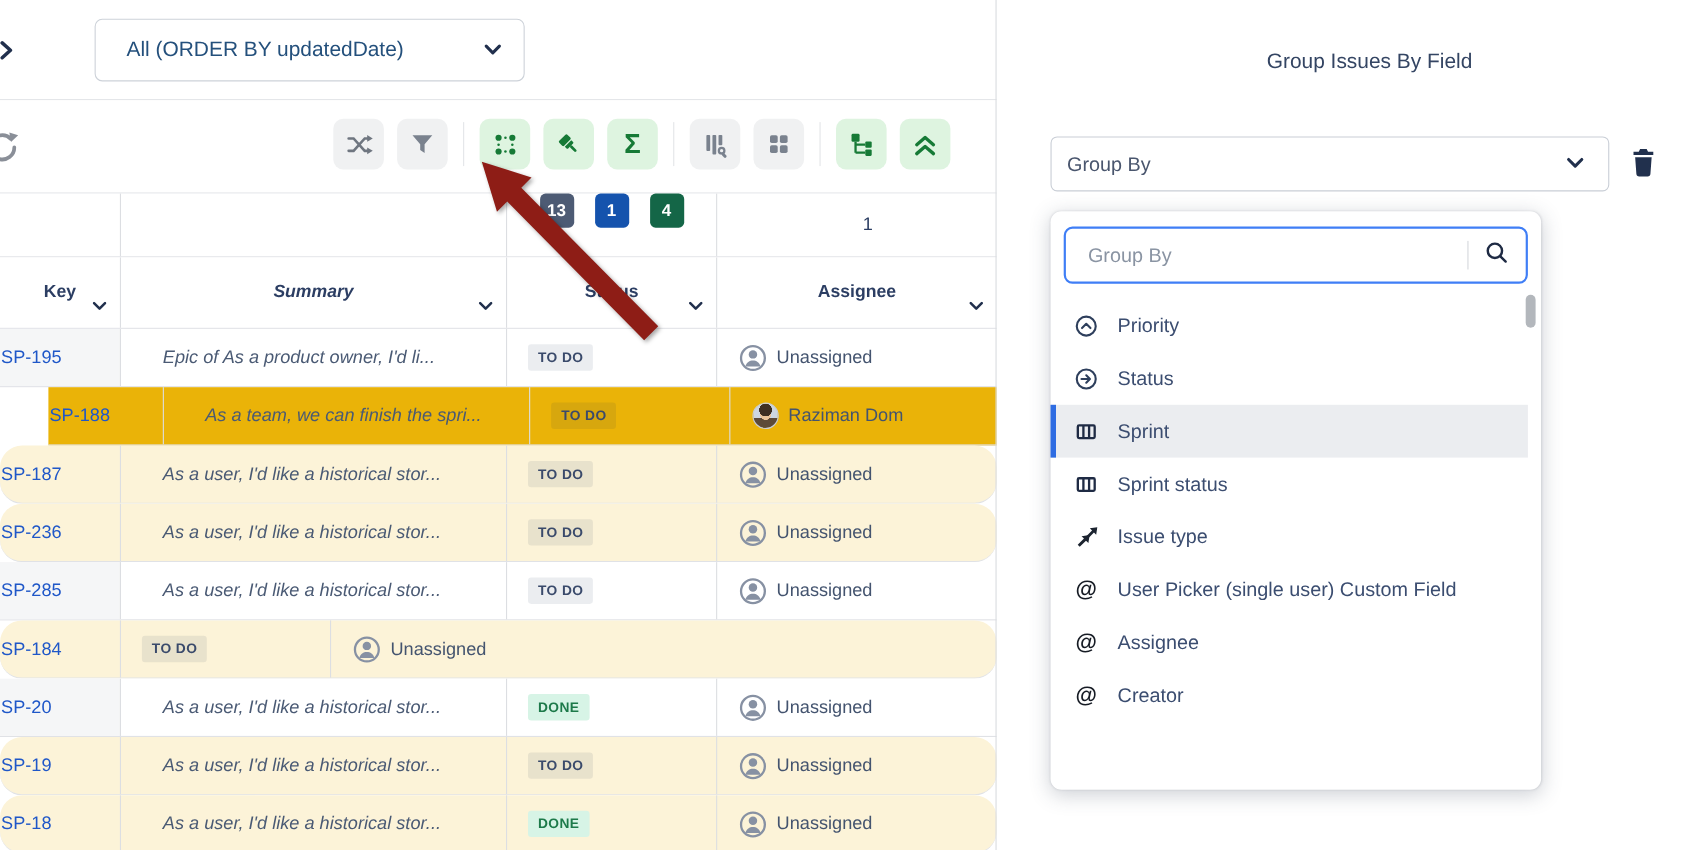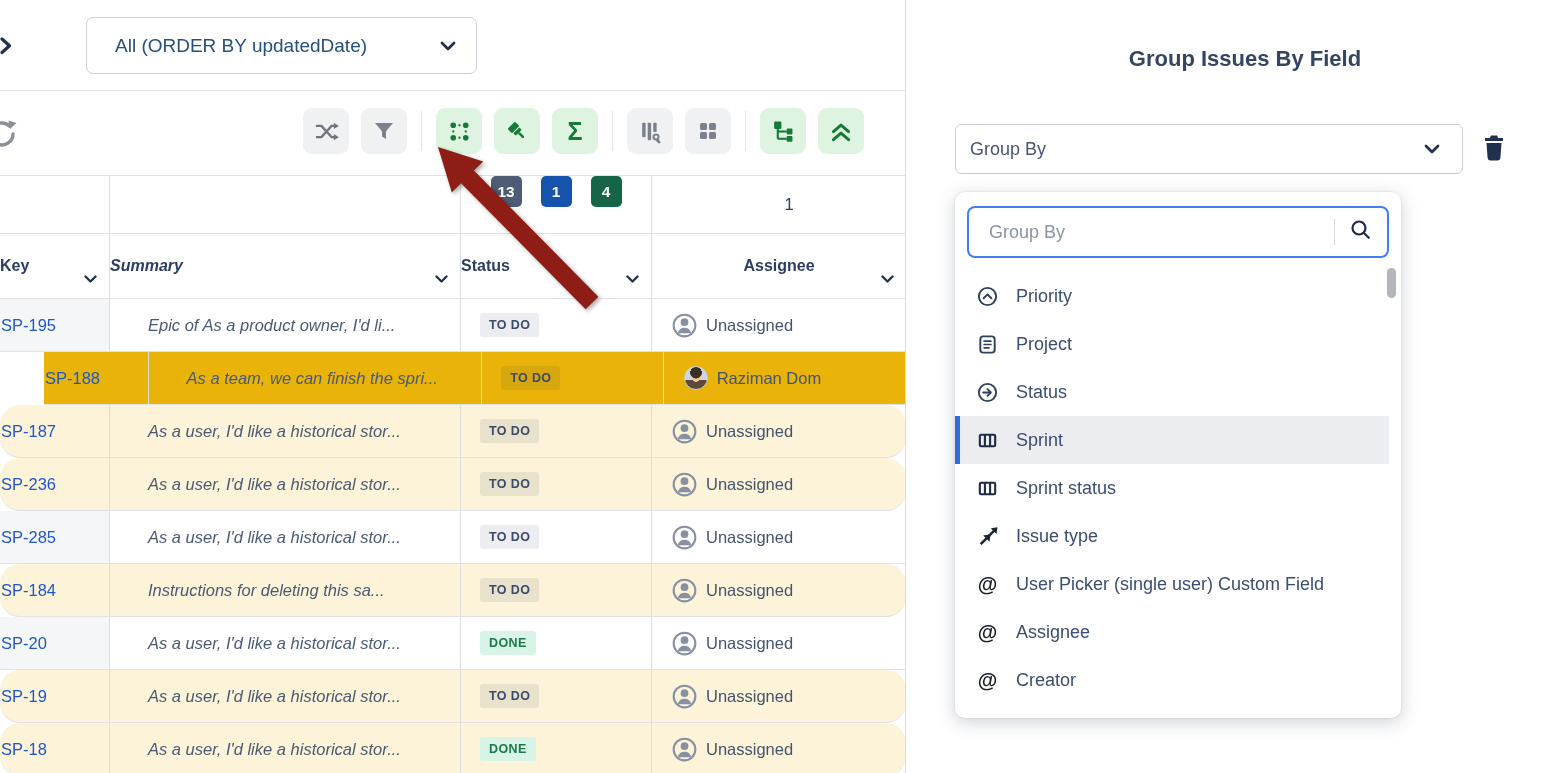--- a/index.html
+++ b/index.html
@@ -34,21 +34,21 @@
   .t-cell{border-right:1px solid #dcdee2;box-sizing:border-box;position:relative;}
   .c-key{width:110px;}
   .c-summary{width:351px;font-style:italic;}
   .c-status{width:191px;}
   .c-assignee{width:254px;border-right:none;}
   .stats-row{height:57px;}
   .stats-row .c-status{display:flex;align-items:flex-start;justify-content:center;gap:19px;}
   .stats-row .c-assignee{display:flex;align-items:center;justify-content:center;color:#2c3e63;font-size:16.5px;}
   .stat-badge{min-width:19px;height:31px;padding:0 6px;border-radius:5px;color:#fff;font-weight:bold;font-size:15.5px;display:flex;align-items:center;justify-content:center;}
   .header-row{height:64px;}
-  .header-row .t-cell{display:flex;align-items:center;}
+  .header-row .t-cell{display:flex;align-items:center;justify-content:center;}
   .hdr-label{font-weight:bold;font-size:16px;color:#2c3e63;}
   .sort-chevron{position:absolute;right:12px;bottom:11px;cursor:pointer;}
   .data-row{height:52px;}
   .data-row .t-cell{display:flex;align-items:center;}
   .row-white .c-key{background:#f5f6f7;}
   .row-yellow{background:#fcf3d8;border-radius:20px;}
   .row-green{background:#eab308;margin-left:44px;}
   .key-link{color:#1f57c8;font-size:16.5px;text-decoration:none;padding-left:1px;cursor:pointer;}
   .summary-text{color:#4a5a74;font-size:16.5px;padding-left:38px;white-space:nowrap;overflow:hidden;cursor:pointer;}
   .chip{font-weight:bold;font-size:12.5px;letter-spacing:.4px;padding:5px 9px;border-radius:3px;margin-left:19px;cursor:pointer;}
@@ -58,21 +58,21 @@
   .assignee-name{color:#44546f;font-size:16.5px;}
   .avatar-photo{width:24px;height:24px;border-radius:50%;flex:0 0 24px;
     background:
       radial-gradient(circle at 50% 26%, #3e2f23 0 29%, transparent 30%),
       radial-gradient(circle at 50% 44%, #eac49b 0 30%, transparent 31%),
       linear-gradient(180deg,#cdd6e0 0 58%,#5d4a38 58% 100%);
     border:1px solid #c9cdd4;box-sizing:border-box;}
   .v-sep{position:absolute;left:905px;top:0;width:1px;height:773px;background:#dadce0;}
   
   .panel-title{position:absolute;left:955px;top:46px;width:580px;text-align:center;
-    font-size:22px;font-weight:bold;color:#344563;}
+    font-size:19px;font-weight:normal;color:#344563;}
   .group-select{position:absolute;left:955px;top:124px;width:508px;height:50px;box-sizing:border-box;
     border:1px solid #c9ced6;border-radius:6px;background:#fff;display:flex;align-items:center;
     justify-content:space-between;padding:0 22px 0 14px;cursor:pointer;}
   .group-select .glabel{color:#4a566e;font-size:18px;}
   .trash-btn{position:absolute;left:1481px;top:134px;width:26px;height:30px;background:none;border:none;padding:0;cursor:pointer;}
   .dropdown-panel{position:absolute;left:955px;top:192px;width:446px;height:526px;background:#fff;border-radius:10px;
     box-shadow:0 4px 18px rgba(60,70,90,.25),0 0 2px rgba(60,70,90,.15);}
   .search-box{position:absolute;left:12px;top:14px;right:12px;height:52px;box-sizing:border-box;
     border:2px solid #3f7ef6;border-radius:8px;display:flex;align-items:center;padding:0 14px 0 18px;}
   .search-box input{flex:1;border:none;outline:none;font-size:18px;color:#3b4d70;font-family:"Liberation Sans",sans-serif;min-width:0;}
@@ -358,23 +358,20 @@
               <path d="M5.4 19.4c1-3.5 3.6-5.2 6.6-5.2s5.6 1.7 6.6 5.2z" fill="#8791a3"></path>
             </svg>
           </span>
           <span class="assignee-name">Unassigned</span>
         </div>
     </div>
       <div class="t-row data-row row-yellow">
       <div class="t-cell c-key">
           <a class="key-link">SP-184</a>
         </div>
-      <div class="t-cell c-summary">
-          <div class="summary-text">Instructions for deleting this sa...</div>
-        </div>
       <div class="t-cell c-status">
           <span class="chip chip-todo">TO DO</span>
         </div>
       <div class="t-cell c-assignee">
           <span style="display:flex;">
             <svg width="25" height="25" viewBox="0 0 24 24">
               <circle cx="12" cy="12" r="10.4" fill="none" stroke="#8791a3" stroke-width="2"></circle>
               <circle cx="12" cy="8.8" r="3.7" fill="#8791a3"></circle>
               <path d="M5.4 19.4c1-3.5 3.6-5.2 6.6-5.2s5.6 1.7 6.6 5.2z" fill="#8791a3"></path>
             </svg>
@@ -488,29 +485,20 @@
           <svg width="23" height="23" viewBox="0 0 24 24" fill="none" stroke="#2e3f5c" stroke-width="2">
             <circle cx="12" cy="12" r="9"></circle>
             <polyline points="8,13.8 12,9.8 16,13.8" stroke-linecap="round" stroke-linejoin="round"></polyline>
           </svg>
         </span>
       <span class="option-label">Priority</span>
     </div>
       <div class="option">
       <span class="option-icon">
           <svg width="23" height="23" viewBox="0 0 24 24" fill="none" stroke="#2e3f5c" stroke-width="2">
-            <rect x="4.5" y="3.5" width="15" height="17" rx="3"></rect>
-            <path d="M8.5 8.5h7M8.5 12h7M8.5 15.5h5" stroke-width="1.8" stroke-linecap="round"></path>
-          </svg>
-        </span>
-      <span class="option-label">Project</span>
-    </div>
-      <div class="option">
-      <span class="option-icon">
-          <svg width="23" height="23" viewBox="0 0 24 24" fill="none" stroke="#2e3f5c" stroke-width="2">
             <circle cx="12" cy="12" r="9"></circle>
             <path d="M7.5 12h7" stroke-linecap="round"></path>
             <polyline points="12,8.5 15.5,12 12,15.5" stroke-linecap="round" stroke-linejoin="round"></polyline>
           </svg>
         </span>
       <span class="option-label">Status</span>
     </div>
       <div class="option selected">
       <span class="option-icon">
           <svg width="23" height="23" viewBox="0 0 24 24" fill="none" stroke="#1f2b44" stroke-width="2.2">

